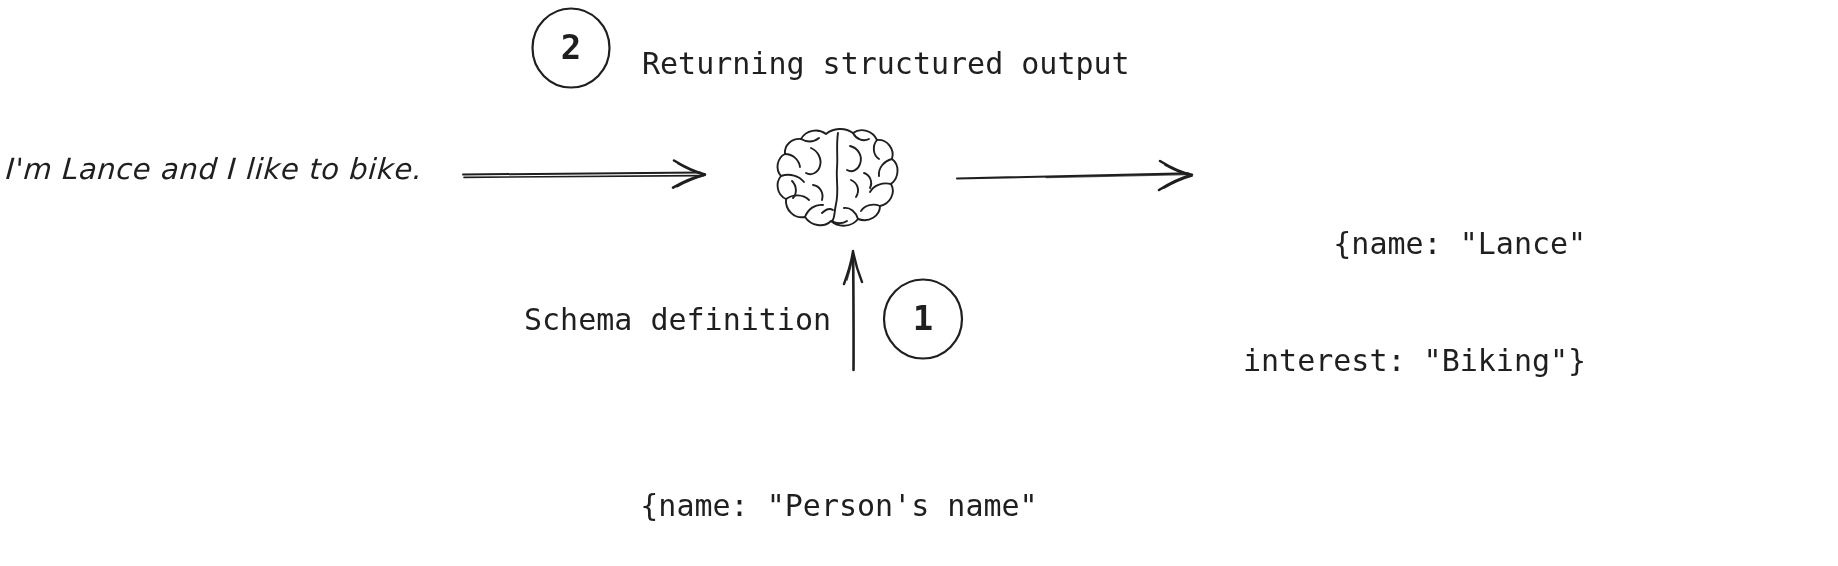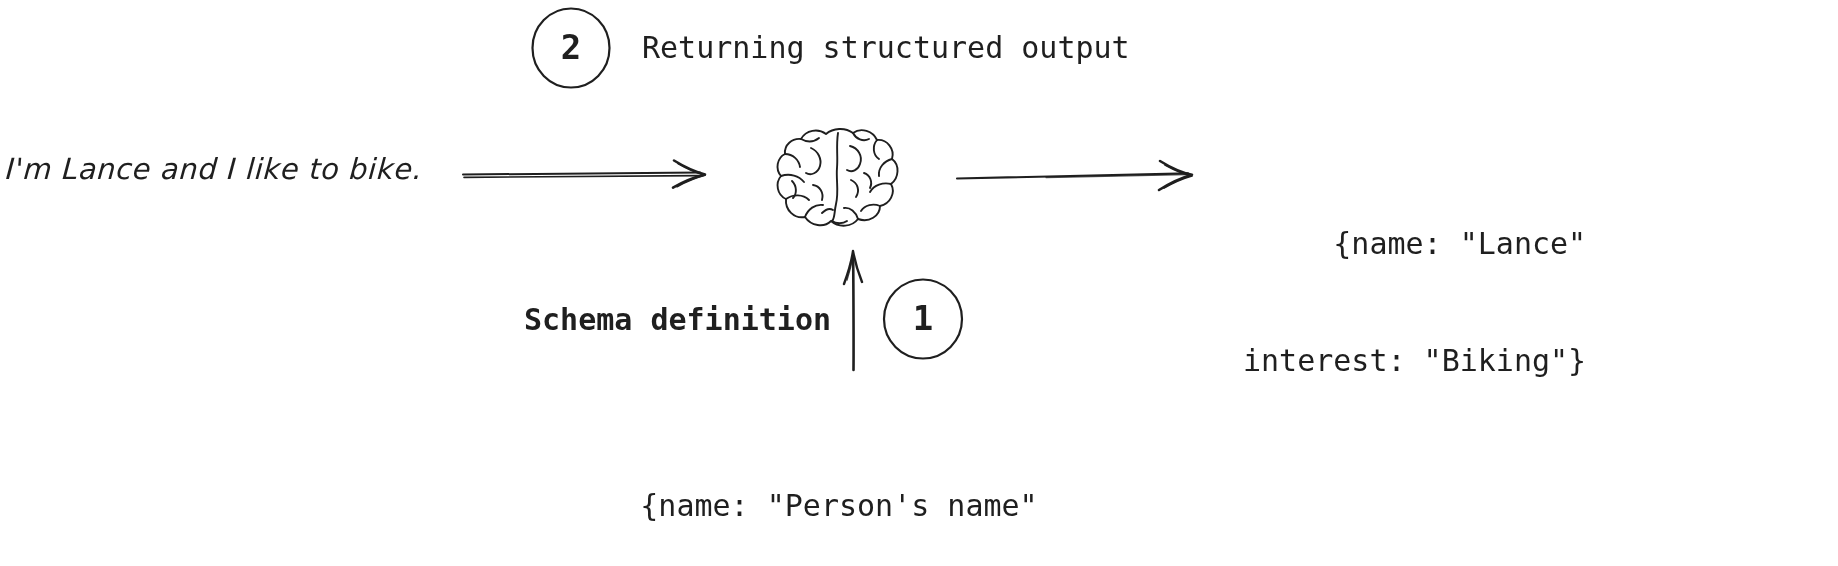--- a/index.html
+++ b/index.html
@@ -59,21 +59,21 @@
     font-size: 34px;
     font-weight: 700;
     color: #1f1f1f;
     padding-bottom: 2px;
     box-sizing: border-box;
   }
 
   #step2-label {
     position: absolute;
     left: 642px;
-    top: 28px;
+    top: 44px;
     font-size: 30px;
   }
 
   #input-phrase {
     position: absolute;
     left: 6px;
     top: 152px;
     font-size: 29px;
   }
 
@@ -108,21 +108,20 @@
     font-size: 30px;
     text-align: right;
   }
   #output-json .line { display: block; }
 
   #schema-label {
     position: absolute;
     left: 524px;
     top: 300px;
     font-size: 30px;
-    font-weight: bold;
   }
 
   #arrow-up {
     position: absolute;
     left: 826px;
     top: 246px;
     width: 56px;
     height: 126px;
   }
 

